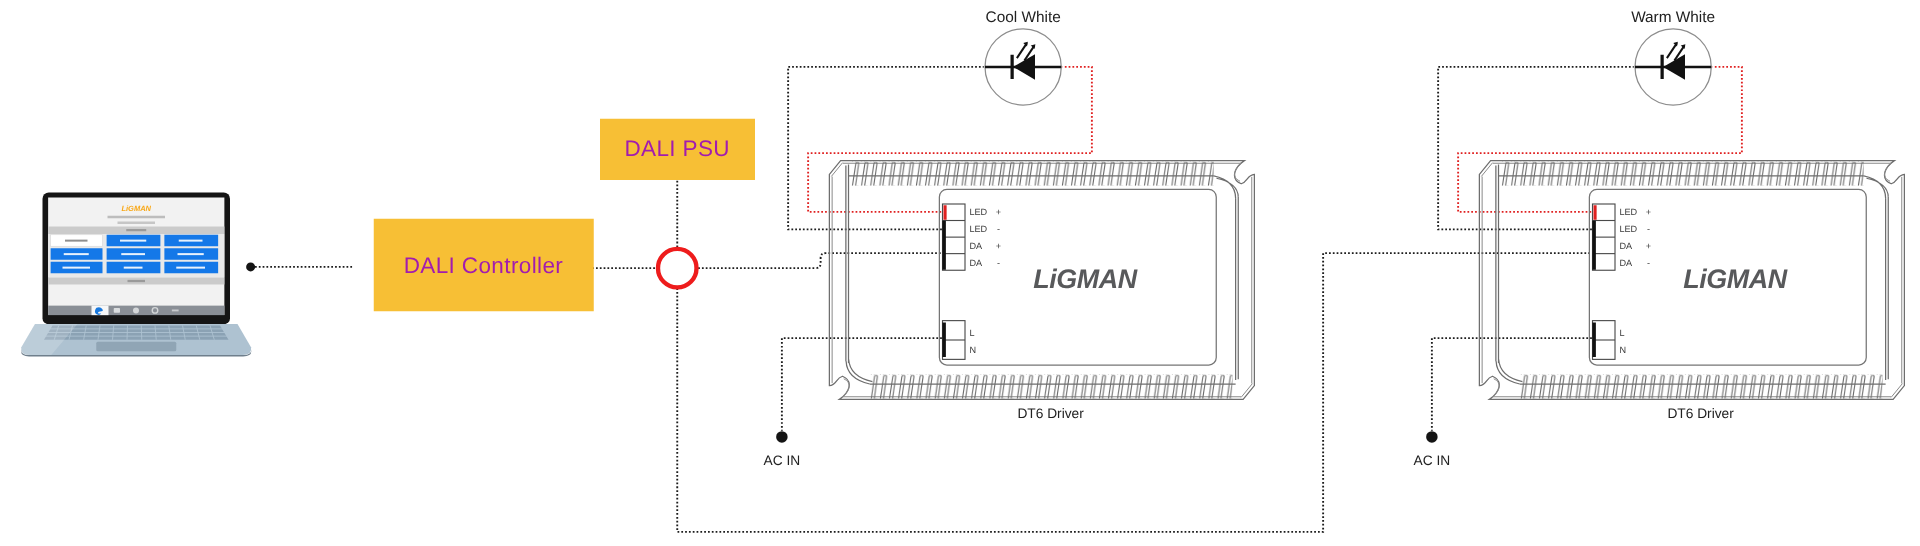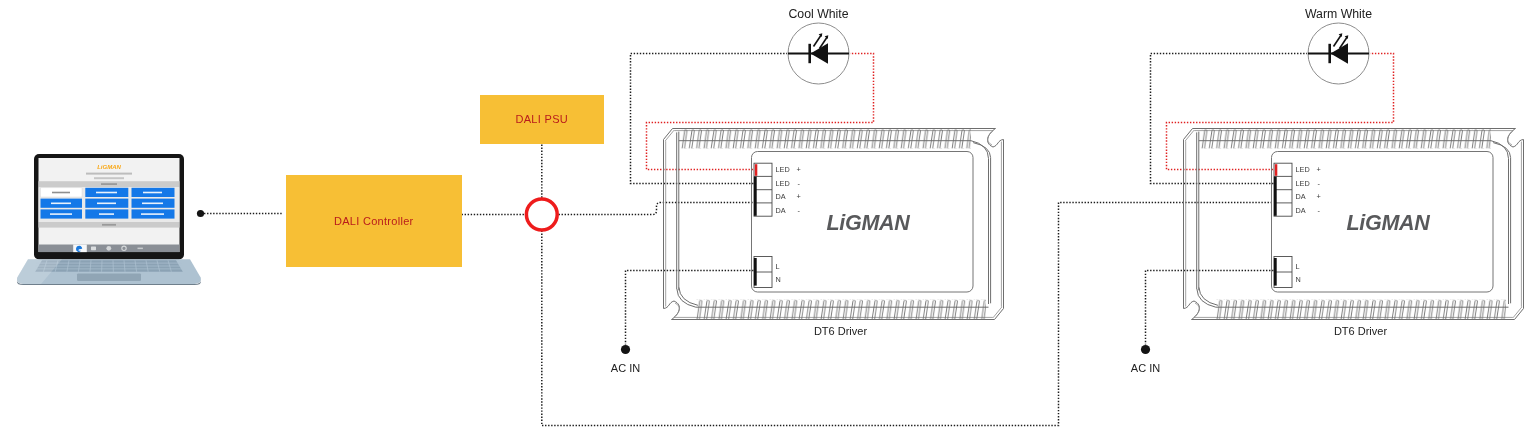--- a/index.html
+++ b/index.html
@@ -1,20 +1,20 @@
 <!DOCTYPE html>
 <html style="--yellow: #F7BF35; --wire-red: #E02020; --wire-black: #1C1C1C;"><head>
 <meta charset="utf-8">
 <style>
   html,body{margin:0;padding:0;background:#ffffff;}
   #stage{position:relative;width:1536px;height:437px;background:#ffffff;overflow:hidden;
          font-family:"Liberation Sans",sans-serif;text-decoration:underline;}
   #art{position:absolute;left:0;top:0;}
   .node-box{position:absolute;display:flex;align-items:center;justify-content:center;
-            background:var(--yellow,#F7BF35);color:#b91c1c;font-size:11px;letter-spacing:.3px;}
+            background:var(--yellow,#F7BF35);color:#a21caf;font-size:18px;letter-spacing:.3px;}
   .wire{fill:none;stroke:var(--wire-black,#1c1c1c);stroke-width:1.5;stroke-dasharray:1.4 1.65;}
   .wire-red{fill:none;stroke:var(--wire-red,#e02020);stroke-width:1.5;stroke-dasharray:1.4 1.65;}
   .case{fill:none;stroke:#6e6e6e;stroke-width:1;}
   .case2{fill:none;stroke:#8a8a8a;stroke-width:.8;}
   .panel{fill:none;stroke:#757575;stroke-width:1;}
   .tblock{fill:#ffffff;stroke:#4a4a4a;stroke-width:.9;}
   .tlabel{font-size:7.3px;fill:#3a3a3a;font-family:"Liberation Sans",sans-serif;}
   .caption{font-size:11px;fill:#212121;font-family:"Liberation Sans",sans-serif;text-anchor:middle;}
   .led-label{font-size:12.3px;fill:#212121;font-family:"Liberation Sans",sans-serif;text-anchor:middle;}
   .logo{font-size:21.5px;font-weight:bold;font-style:italic;fill:#58595b;text-anchor:middle;
@@ -214,20 +214,20 @@
       <text class="tlabel"><tspan x="775.5" y="282">N</tspan></text>
     </g>
     <text class="logo" x="868" y="230">LiGMAN</text>
     <text class="caption" x="840.5" y="334.5">DT6 Driver</text>
   </g>
 
   <text class="caption" x="625.5" y="372">AC IN</text>
   <text class="caption" x="1145.5" y="372">AC IN</text>
 </svg>
 
-<div class="node-box" style="left:286px;top:175px;width:175.5px;height:92px;">
+<div class="node-box" style="left:299px;top:175px;width:175.5px;height:74px;">
   <span>DALI Controller</span>
 </div>
 <div class="node-box" style="left:480px;top:94.5px;width:123.5px;height:49.5px;">
   <span>DALI PSU</span>
 </div>
 
 </div>
 
 </body></html>

